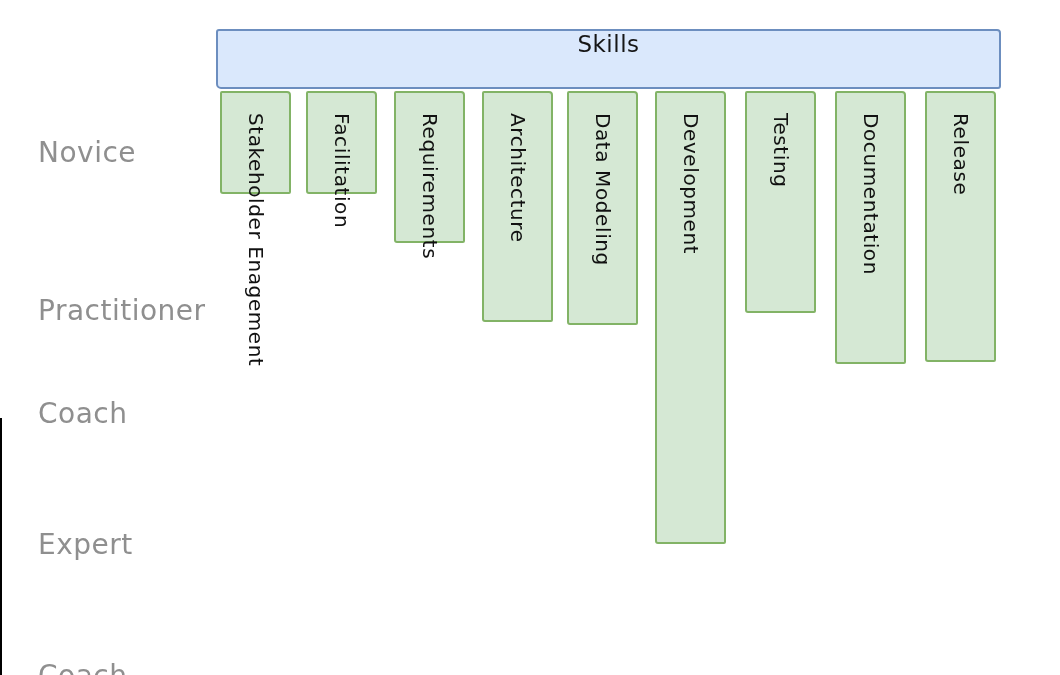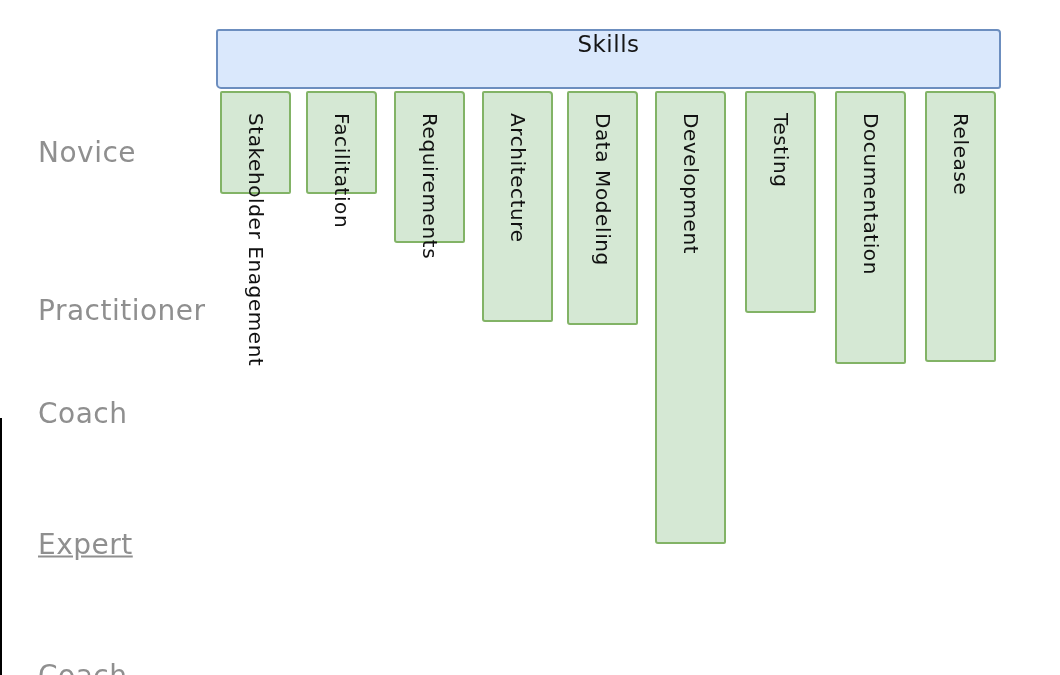--- a/index.html
+++ b/index.html
@@ -82,21 +82,21 @@
   <div class="left-edge-line"></div>
 
   <div class="skills-header">
     <span class="skills-title">Skills</span>
   </div>
 
   <div id="levels-container">
       <div class="level-label" style="top: 152px;">Novice</div>
       <div class="level-label" style="top: 266px; margin-top: 44px;">Practitioner</div>
       <div class="level-label" style="top: 413.4px;">Coach</div>
-      <div class="level-label" style="top: 544.1px; text-decoration: underline;">Expert</div>
+      <div class="level-label" style="top: 544.1px;">Expert</div>
       <div class="level-label" style="top: 674.8px;">Coach</div>
     </div>
   <div id="bars-container">
       <div class="skill-bar" style="left: 220px; width: 71px; height: 103px;">
       <div class="skill-bar-label">Stakeholder Enagement</div>
     </div>
       <div class="skill-bar" style="left: 306px; width: 71px; height: 103px;">
       <div class="skill-bar-label">Facilitation</div>
     </div>
       <div class="skill-bar" style="left: 394px; width: 71px; height: 152px;">

